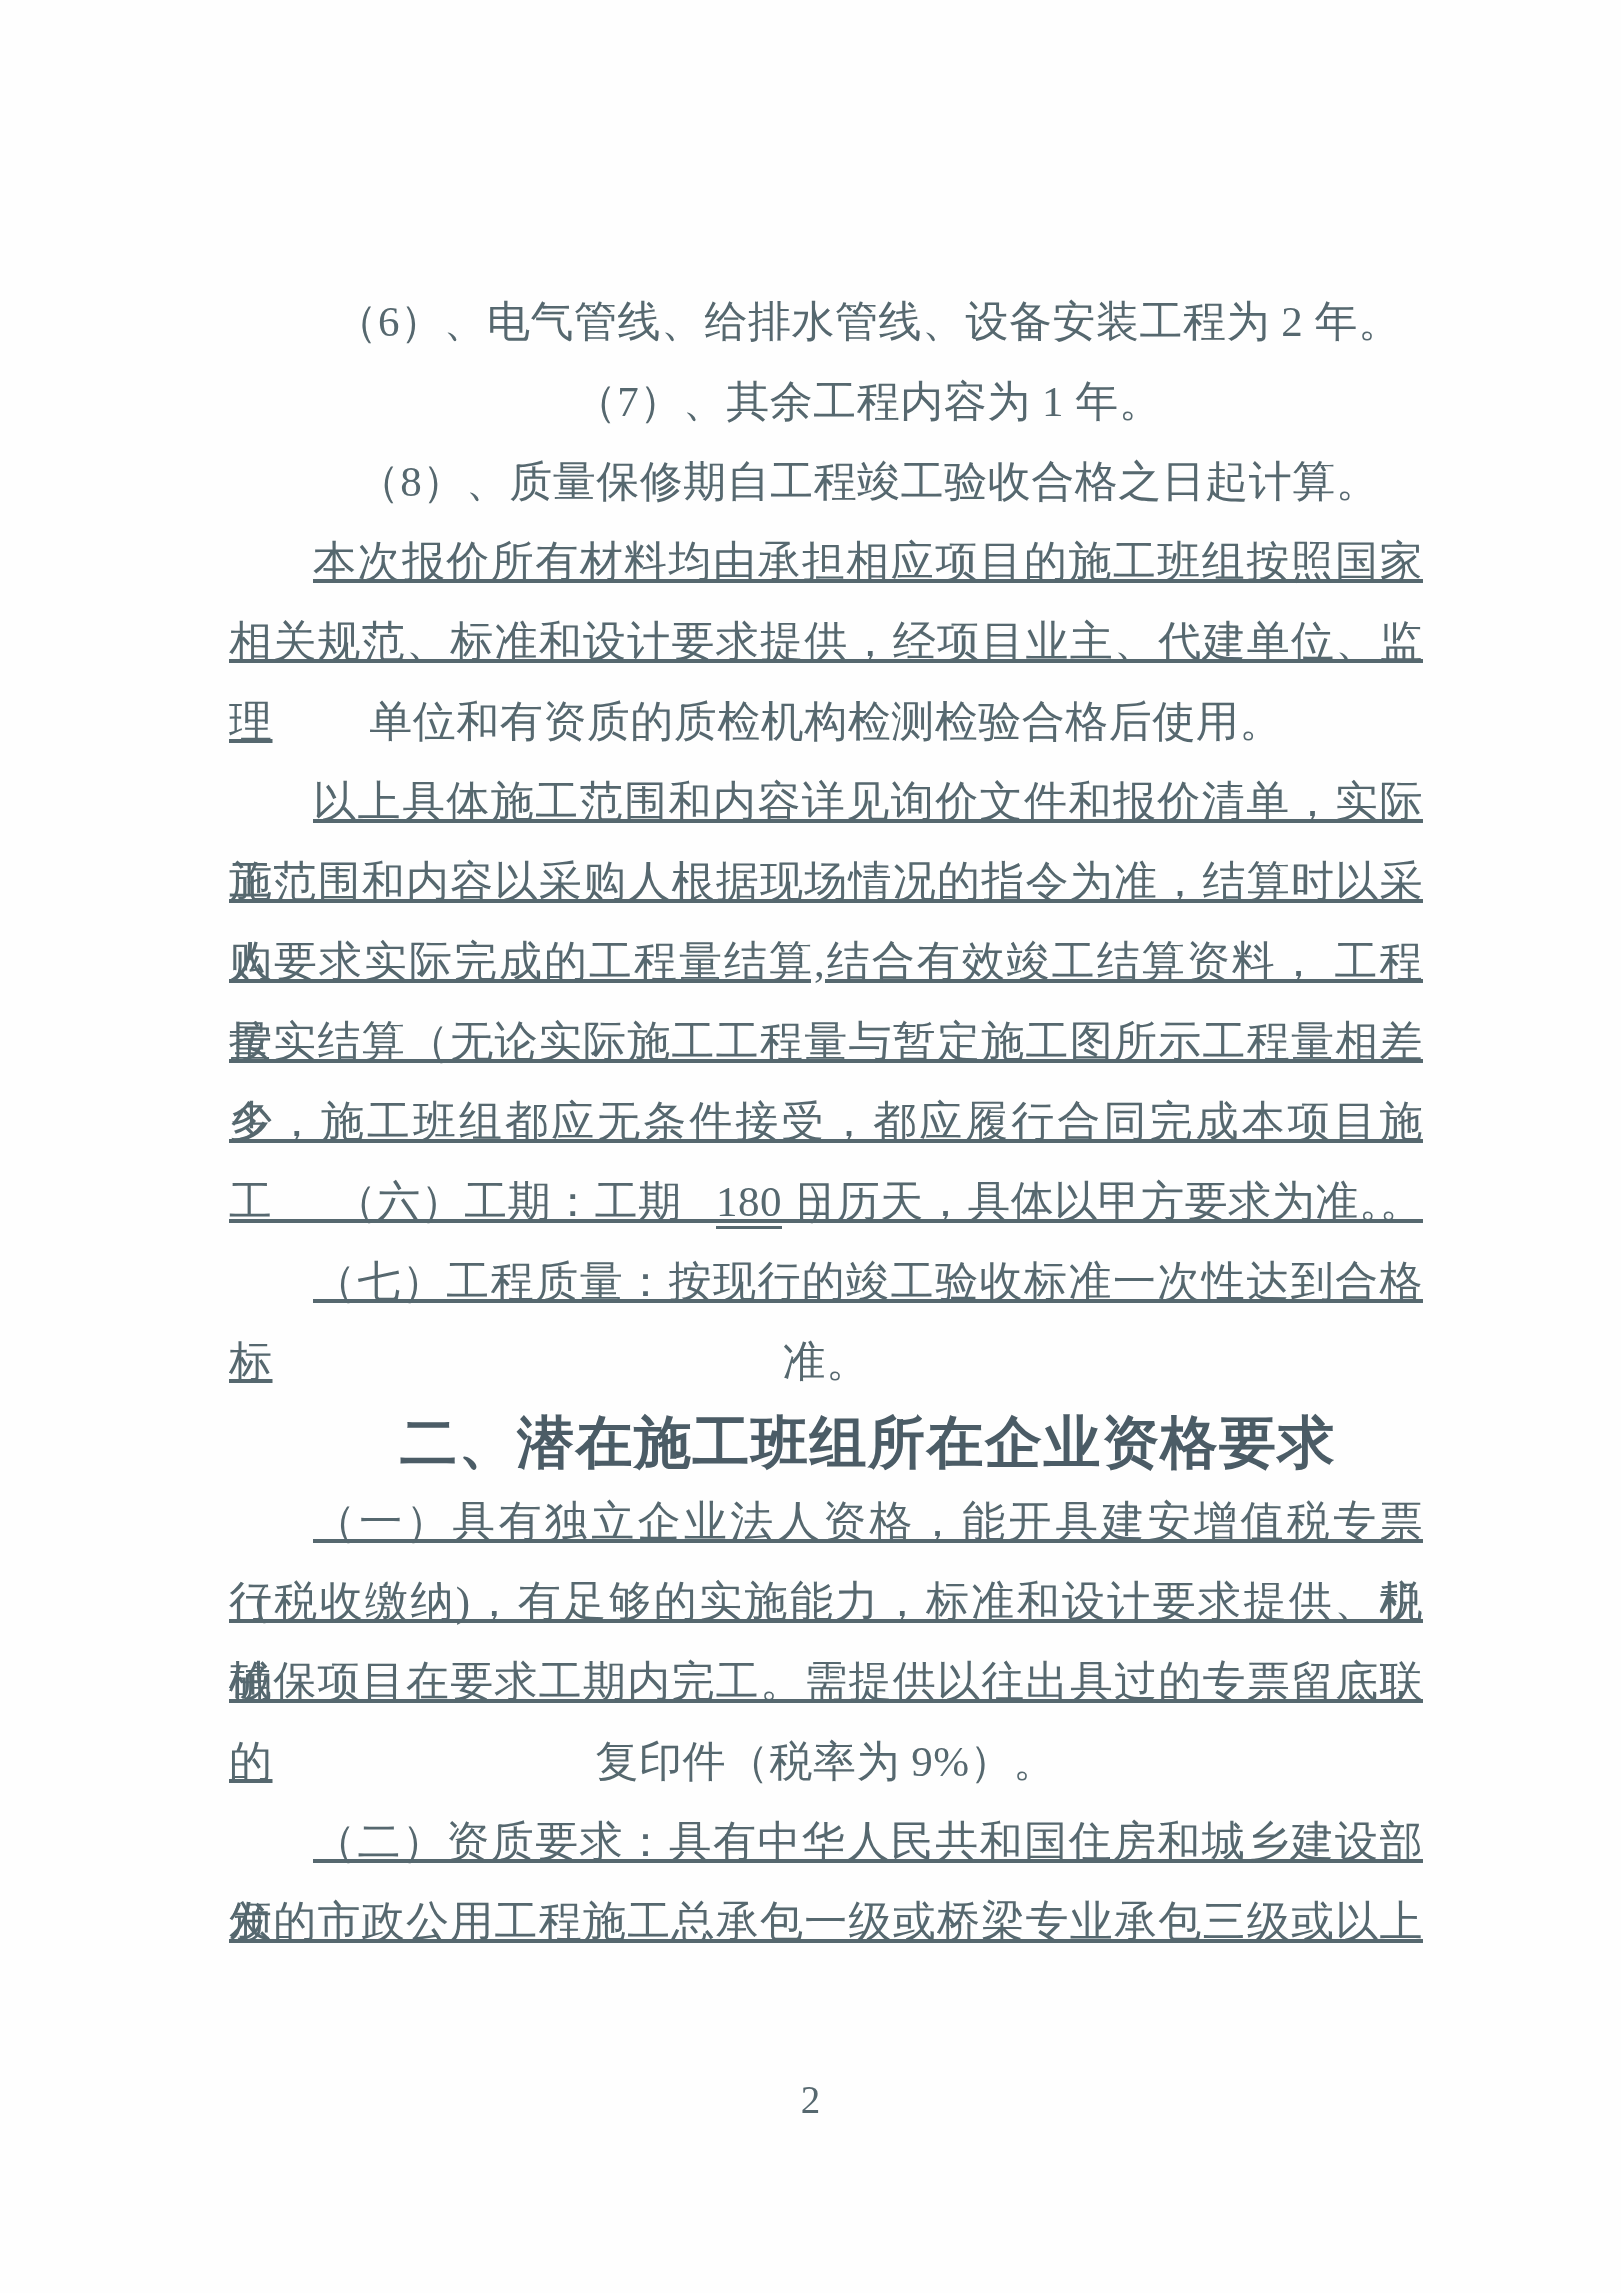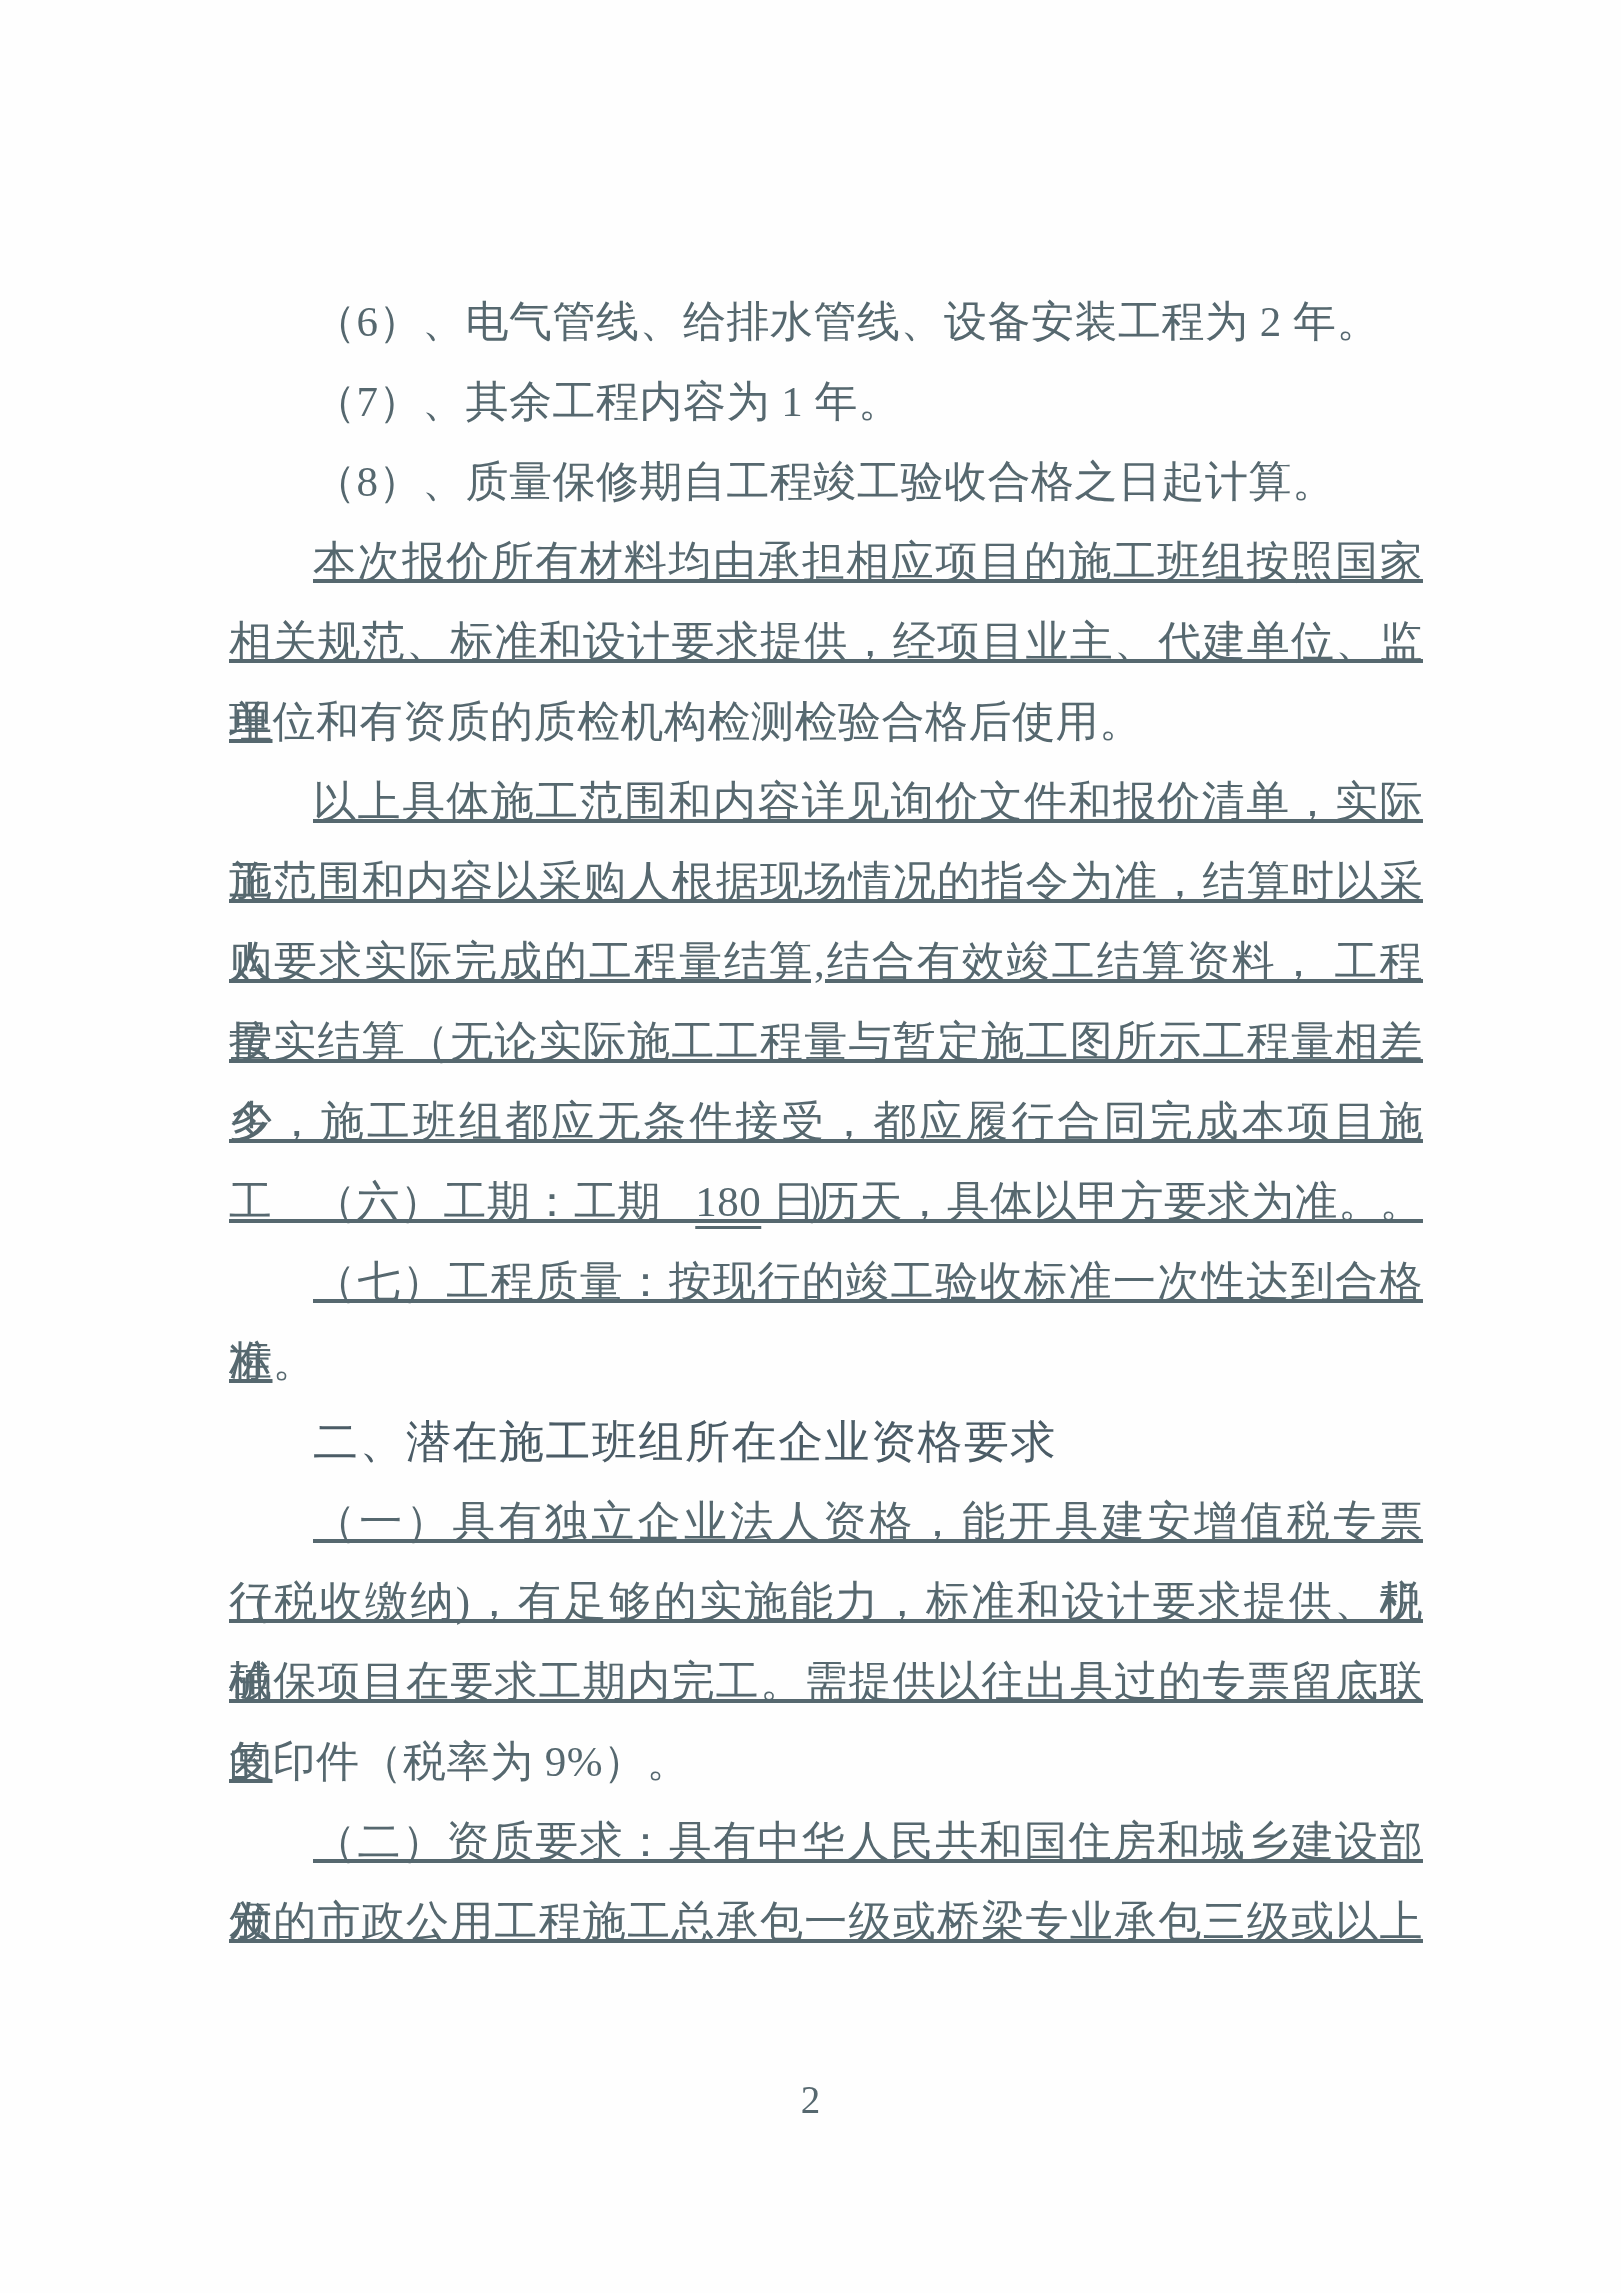--- a/index.html
+++ b/index.html
@@ -17,32 +17,32 @@
     top: 282px;
     width: 1194px;
   }
   .line {
     height: 80px;
     line-height: 80px;
     font-size: 43px;
     color: var(--ink, #56686f);
     letter-spacing: 0.5px;
     white-space: pre-wrap;
-    text-align: left;
+    text-align: center;
   }
   .line.j {
     text-align: justify;
     text-align-last: justify;
     text-decoration: underline;
   }
   .line.ind { text-indent: 84px; }
   .line.head {
-    font-weight: 400;
+    font-weight: 700;
     font-family: "Liberation Sans", "DejaVu Sans", sans-serif;
-    font-size: 45px;
+    font-size: 57px;
     color: var(--ink-heading, #4b5c66);
     letter-spacing: 1.5px;
   }
   .u {
     text-decoration: underline;
     text-underline-offset: 9.8px;
     text-decoration-thickness: 2.9px;
     margin-left: 23px;
   }
   .page-number {

